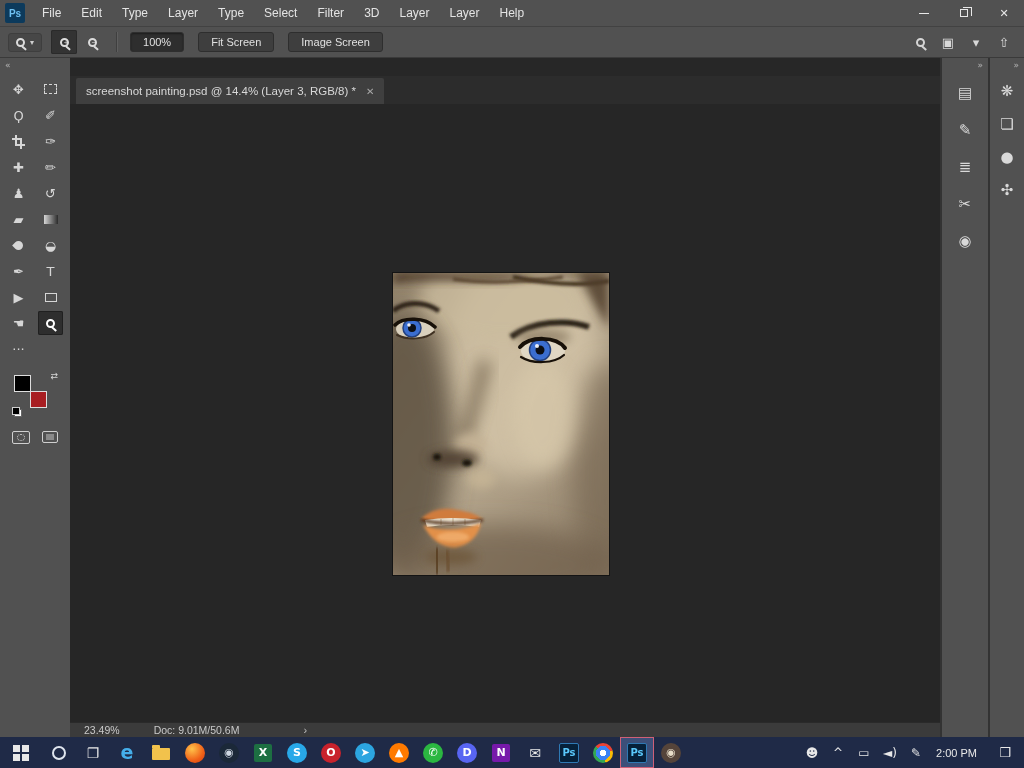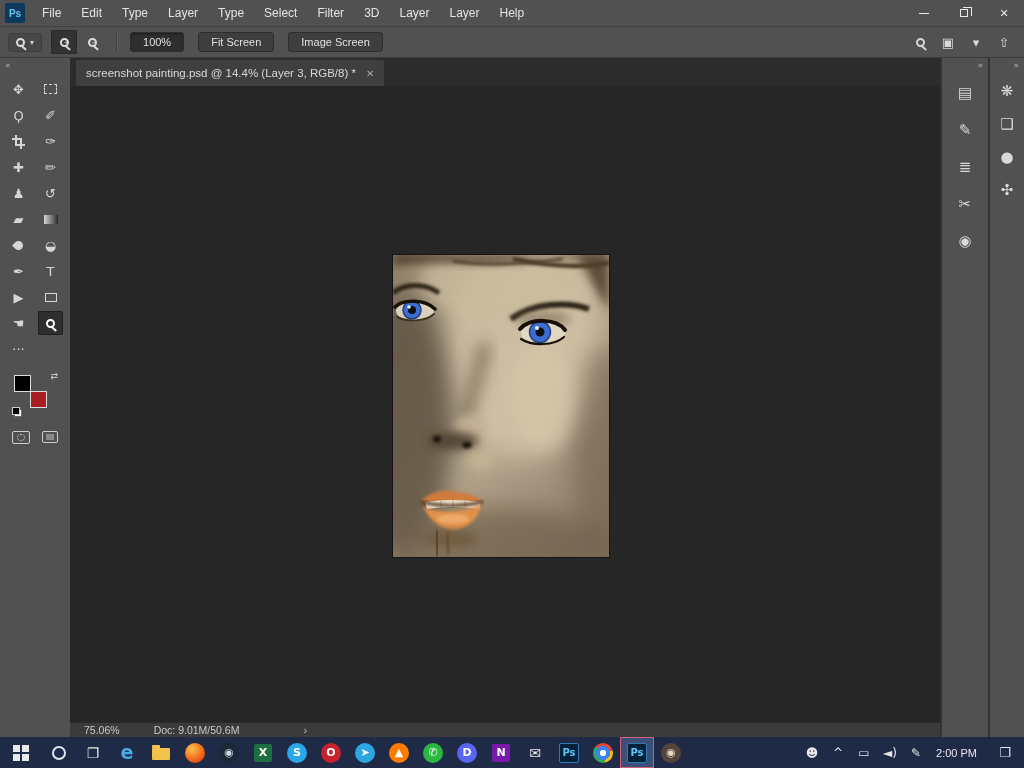--- a/index.html
+++ b/index.html
@@ -65,21 +65,21 @@
   .swatches .bg { position:absolute; left:18px; top:20px; width:17px; height:17px; border:1px solid #dedede; background:#a81e22; }
   .swatches .swap { position:absolute; right:0; top:0; font-size:9px; color:#d6d6d6; font-family:"DejaVu Sans",sans-serif; }
   .swatches .mini { position:absolute; left:0; bottom:0; width:10px; height:10px; }
   .swatches .mini::after { content:""; position:absolute; left:0; top:0; width:6px; height:6px; background:#000; border:1px solid #cfcfcf; z-index:1; }
   .swatches .mini::before { content:""; position:absolute; right:0; bottom:0; width:6px; height:6px; background:#fff; border:1px solid #666; }
   .quickrow { display:flex; justify-content:center; gap:12px; margin-top:14px; }
   .qm { width:18px; height:13px; border:1px solid #cfcfcf; border-radius:2px; position:relative; display:inline-block; }
   .qm::after { content:""; position:absolute; left:4px; right:4px; top:2px; bottom:2px; border:1px dotted #cfcfcf; border-radius:50%; }
   .sm { width:16px; height:12px; border:1px solid #cfcfcf; border-radius:2px; display:inline-block; background:linear-gradient(#8a8a8a,#8a8a8a) center/8px 6px no-repeat; }
 
-  .docarea { flex:1 1 auto; min-width:0; display:flex; flex-direction:column; background:#272727; }
+  .docarea { flex:1 1 auto; min-width:0; display:flex; flex-direction:column; background:#272727;margin-top:18px; }
   .tabbar { height:28px; background:#2c2c2c; display:flex; align-items:stretch; flex:0 0 auto; }
   .tab { margin:2px 0 0 6px; background:#3f3f3f; color:#d8d8d8; font-size:11.5px; display:flex; align-items:center; gap:10px; padding:0 10px; border-radius:2px 2px 0 0; }
   .tab .close { color:#a8a8a8; font-size:10px; font-family:"DejaVu Sans",sans-serif; }
   .canvas { flex:1 1 auto; position:relative; background:#262626; min-height:0; }
   .painting { position:absolute; left:323px; top:169px; width:216px; height:302px; outline:1px solid rgba(0,0,0,.45); }
   .painting svg { display:block; }
   .statusbar { height:15px; background:#3b3b3b; border-top:1px solid #2a2a2a; display:flex; align-items:center; color:#c9c9c9; font-size:10.5px; padding-left:14px; flex:0 0 auto; }
   .sb-doc { margin-left:34px;text-align:center; }
   .sb-chevron { margin-left:64px; color:#bdbdbd; font-size:11px; }
 
@@ -341,21 +341,21 @@
               <ellipse cx="60" cy="264" rx="16" ry="5" fill="#f2b070" filter="url(#b2)" opacity="0.8"></ellipse>
               <path d="M28,247 Q58,254 90,247" stroke="#4c2c12" stroke-width="2.5" fill="none" filter="url(#b2)"></path>
             </g>
             <ellipse cx="58" cy="284" rx="26" ry="8" fill="#6b5336" filter="url(#b5)" opacity="0.7"></ellipse>
             <path d="M44,276 C43,284 45,292 44,300" stroke="#52391c" stroke-width="3.5" fill="none" stroke-linecap="round" filter="url(#b2)"></path>
             <path d="M54,278 C54,286 56,292 55,298" stroke="#68492a" stroke-width="2.5" fill="none" stroke-linecap="round" filter="url(#b2)"></path>
           </svg>
         </div>
       </div>
       <div class="statusbar" data-name="document-status-bar">
-        <span class="sb-zoom" data-name="status-zoom-field">75.06%</span>
+        <span class="sb-zoom" data-name="status-zoom-field">23.49%</span>
         <span class="sb-doc" data-name="status-doc-sizes">Doc: 9.01M/50.6M</span>
         <span class="sb-chevron" data-name="status-chevron-icon">›</span>
       </div>
     </div>
 
     <div class="rdock rdock1" data-name="panel-dock-1">
       <div class="dock-top" data-name="collapse-panels-chevron">»</div>
       <div data-name="panel-dock-1-icons">
 
       <div class="dbtn" data-name="histogram-panel-icon">

